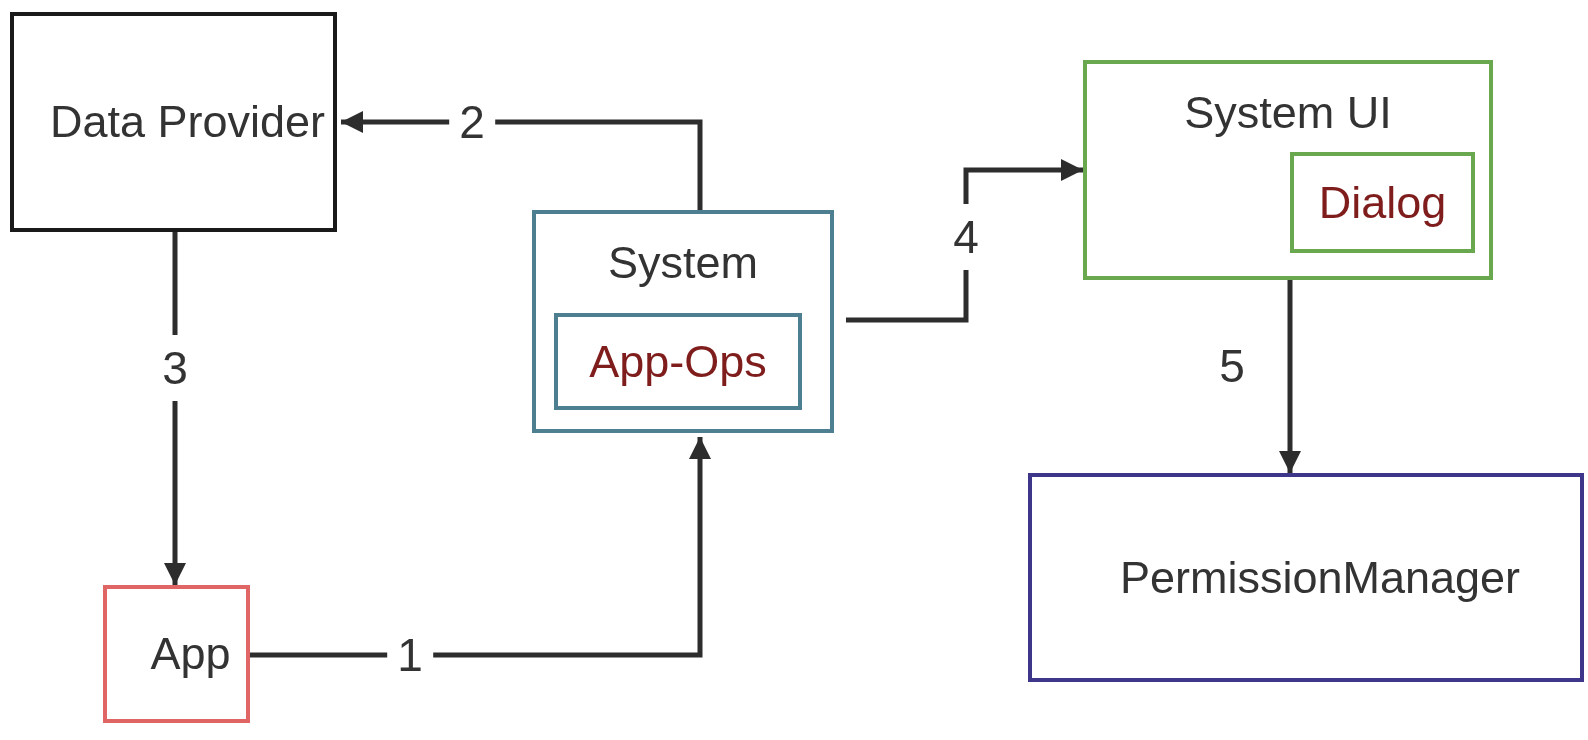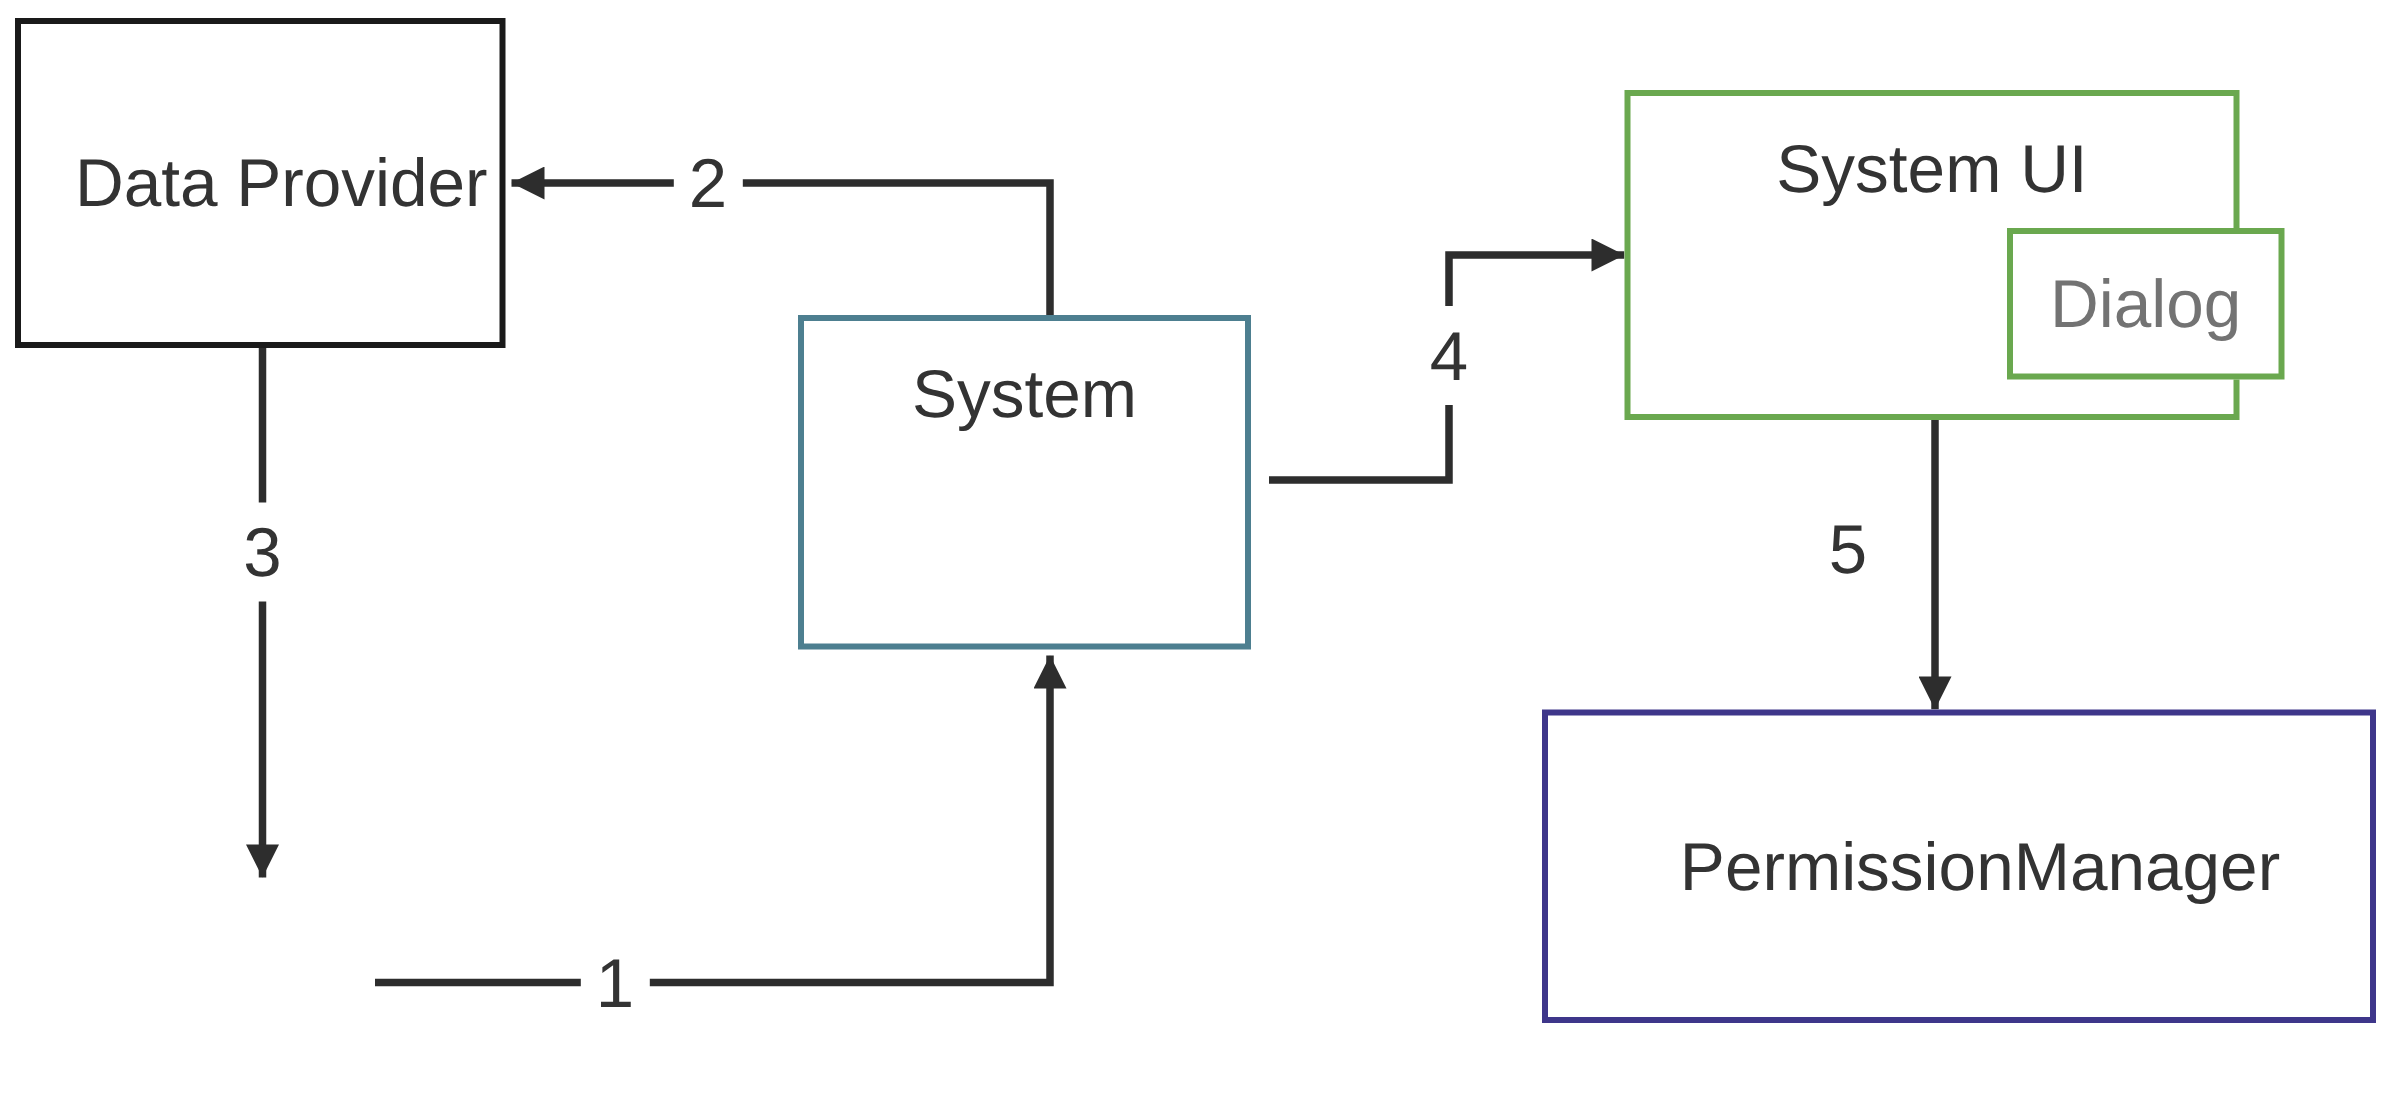--- a/index.html
+++ b/index.html
@@ -44,22 +44,21 @@
   }
   .inner-node {
     position: absolute;
     box-sizing: border-box;
     background: #ffffff;
     border: 4px solid #000;
     display: flex;
     align-items: center;
     justify-content: center;
     font-size: 45px;
-    color: #737373;
-    margin-left: 48px;
+    color: #7f1d1d;
   }
   .edge-num {
     position: absolute;
     transform: translate(-50%, -50%);
     background: #ffffff;
     color: #333333;
     font-size: 46px;
     line-height: 1;
     text-align: center;
   }
@@ -86,23 +85,29 @@
 
     <path d="M 846,320 L 966,320 L 966,170 L 1083,170" fill="none" stroke="#2d2d2d" stroke-width="5" marker-end="url(#arrowhead)"></path>
 
     <path d="M 1290,278 L 1290,473" fill="none" stroke="#2d2d2d" stroke-width="5" marker-end="url(#arrowhead)"></path>
   </svg>
 
   <div class="node center-label" style="left: 10px; top: 12px; width: 327px; height: 220px; border-color: rgb(26, 26, 26);">
     <span>Data Provider</span>
   </div>
 
+  <div class="node center-label" style="left: 103px; top: 585px; width: 147px; height: 138px; border-color: rgb(224, 102, 102);">
+    <span>App</span>
+  </div>
 
   <div class="node" style="left: 532px; top: 210px; width: 302px; height: 223px; border-color: rgb(77, 127, 144);">
     <span class="node-title">System</span>
+    <div class="inner-node" style="left: 18px; top: 99px; width: 248px; height: 97px; border-color: rgb(77, 127, 144);">
+      <span>App-Ops</span>
+    </div>
   </div>
 
   <div class="node" style="left: 1083px; top: 60px; width: 410px; height: 220px; border-color: rgb(106, 168, 79);">
     <span class="node-title">System UI</span>
     <div class="inner-node" style="left: 203px; top: 88px; width: 185px; height: 101px; border-color: rgb(106, 168, 79);">
       <span>Dialog</span>
     </div>
   </div>
 
   <div class="node center-label" style="left: 1028px; top: 473px; width: 556px; height: 209px; border-color: rgb(62, 54, 138);">

